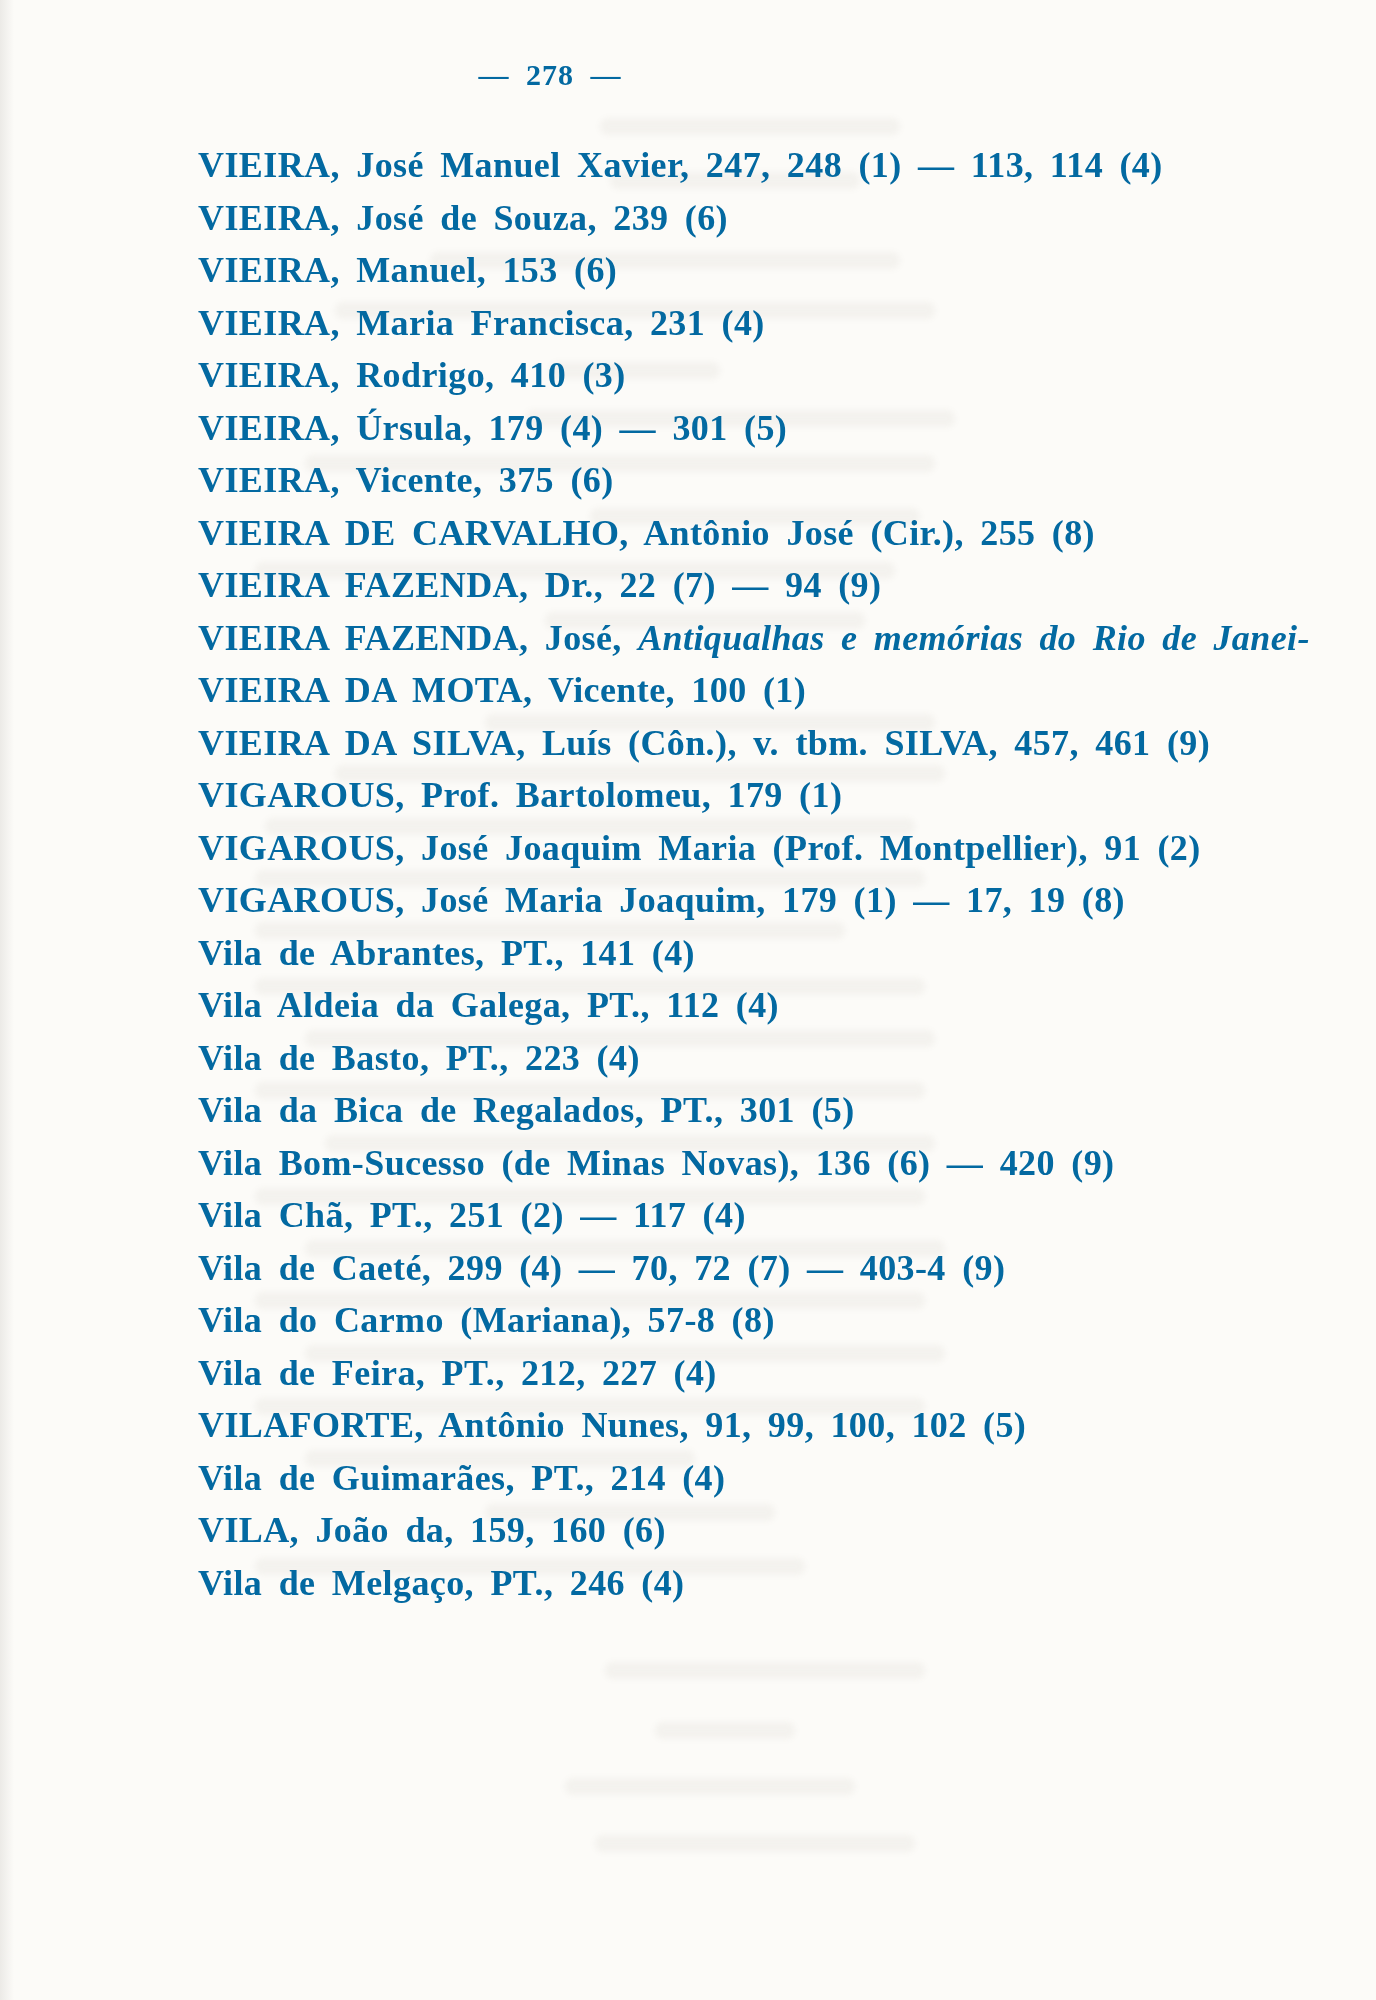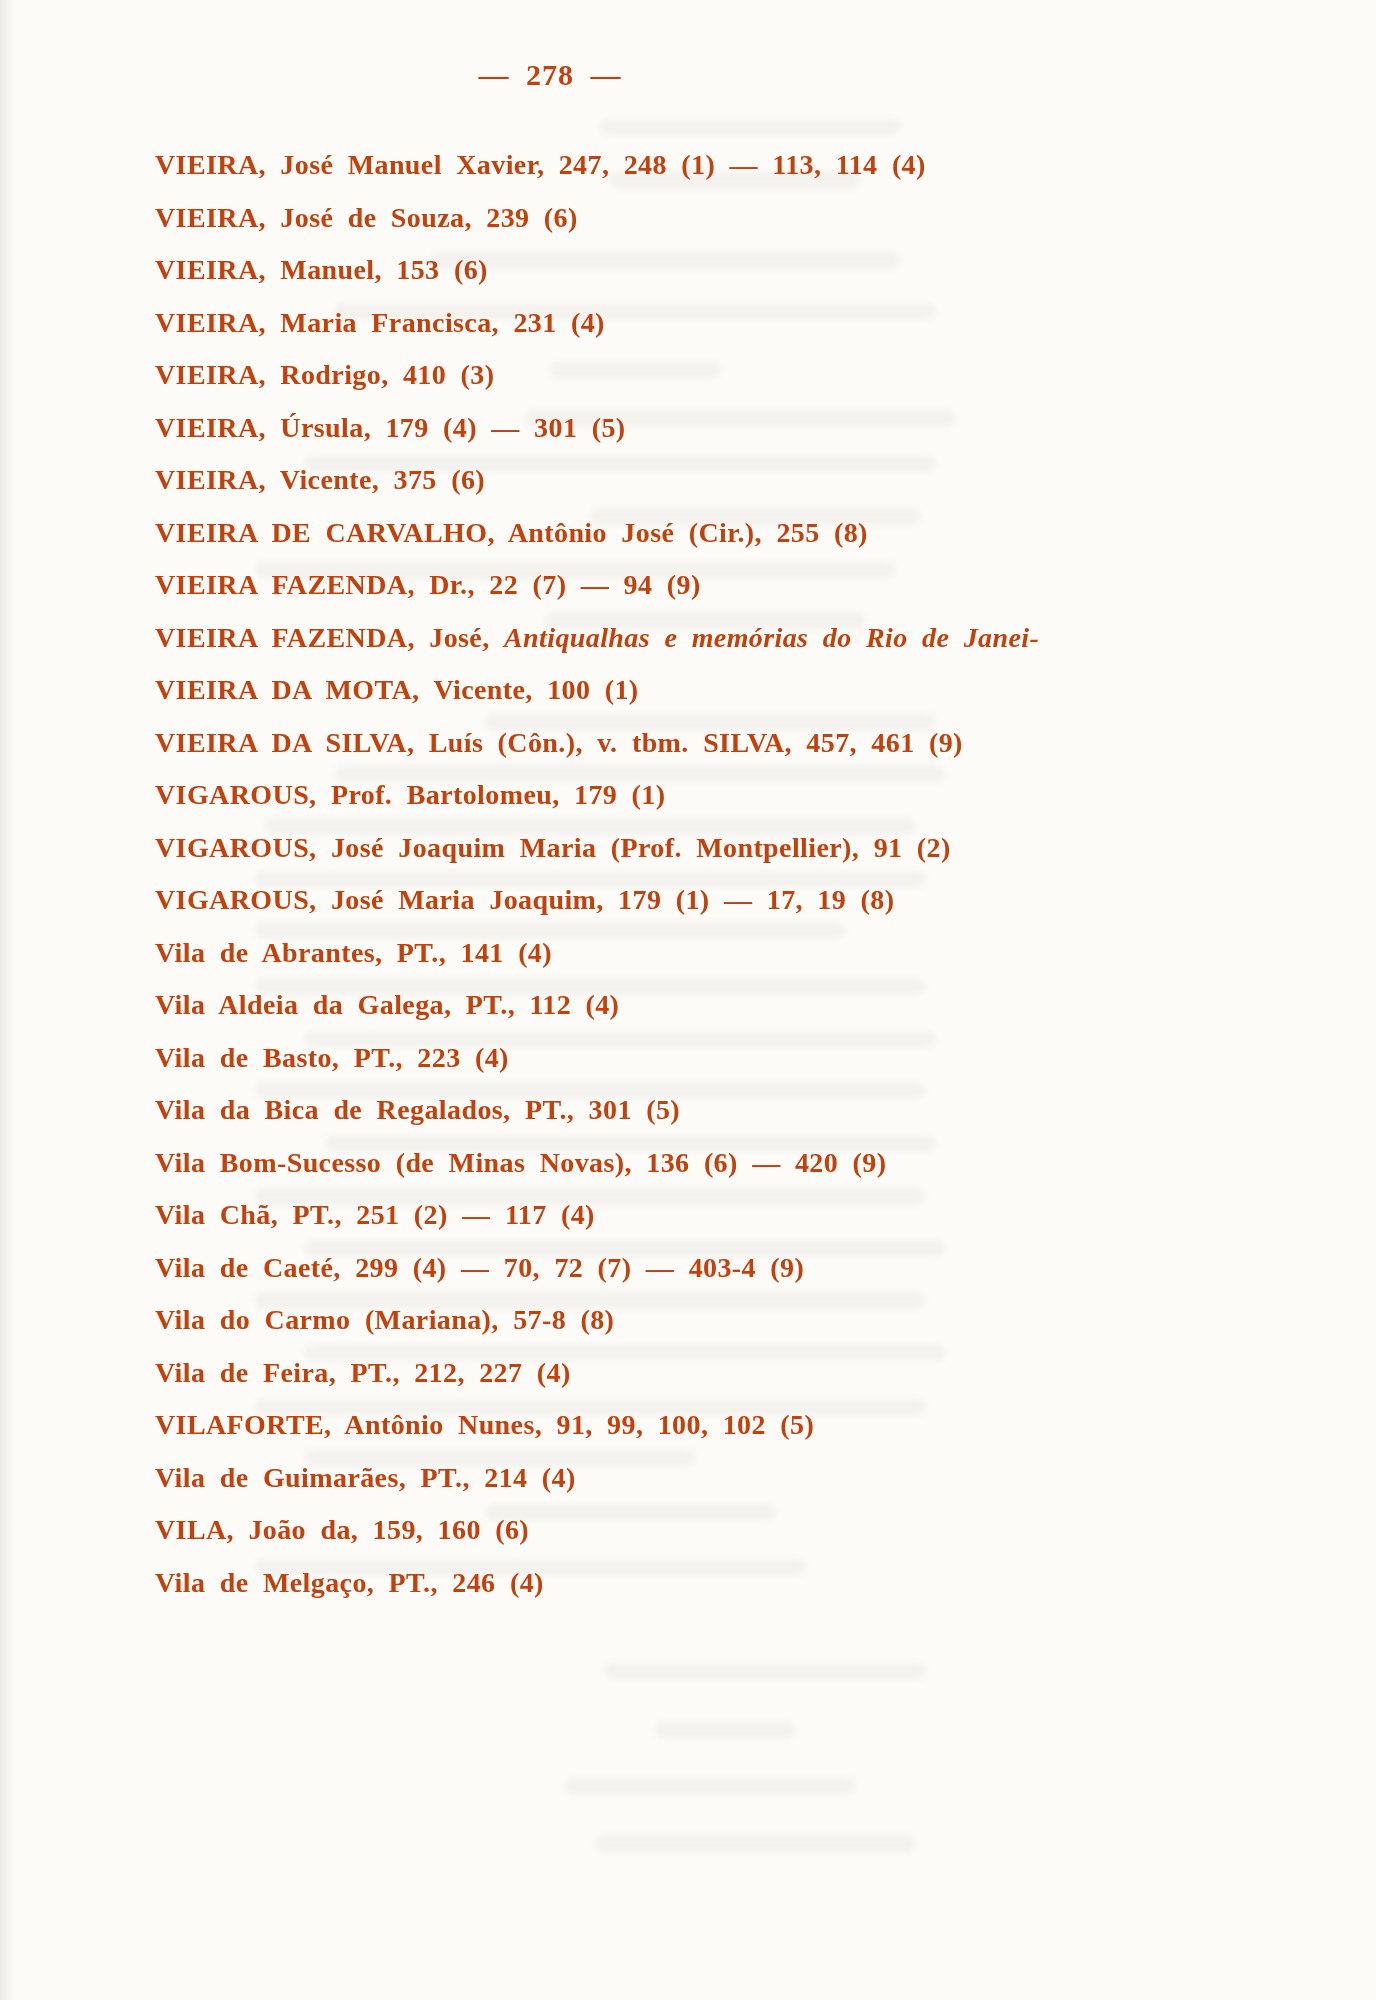--- a/index.html
+++ b/index.html
@@ -10,21 +10,21 @@
   .page {
     position: relative;
     width: 1376px;
     height: 2000px;
     margin: 0 auto;
     background: #fcfbf8;
     box-sizing: border-box;
     padding: 55px 0 0 155px;
     overflow: hidden;
     font-family: "Liberation Serif", "DejaVu Serif", serif;
-    color: #c2410c;
+    color: #0369a1;
     font-weight: bold;
   }
   
   .page::before {
     content: "";
     position: absolute;
     left: 0; top: 0; bottom: 0;
     width: 14px;
     background: linear-gradient(to right, rgba(90,85,75,0.10), rgba(90,85,75,0));
     pointer-events: none;
@@ -36,25 +36,26 @@
     line-height: 40px;
     letter-spacing: 1px;
     margin-bottom: 44px;
     word-spacing: 8px;
   }
   .entries {
     position: relative;
     z-index: 2;
   }
   .entry {
-    font-size: 28px;
+    font-size: 36px;
     line-height: 52.5px;
     white-space: nowrap;
     word-spacing: 7px;
     letter-spacing: 0.4px;
+    margin-left: 43px;
   }
   .entry em {
     font-style: italic;
     font-weight: bold;
   }
   .runover {
     padding-left: 75px;
   }
   
   .ghosts {

